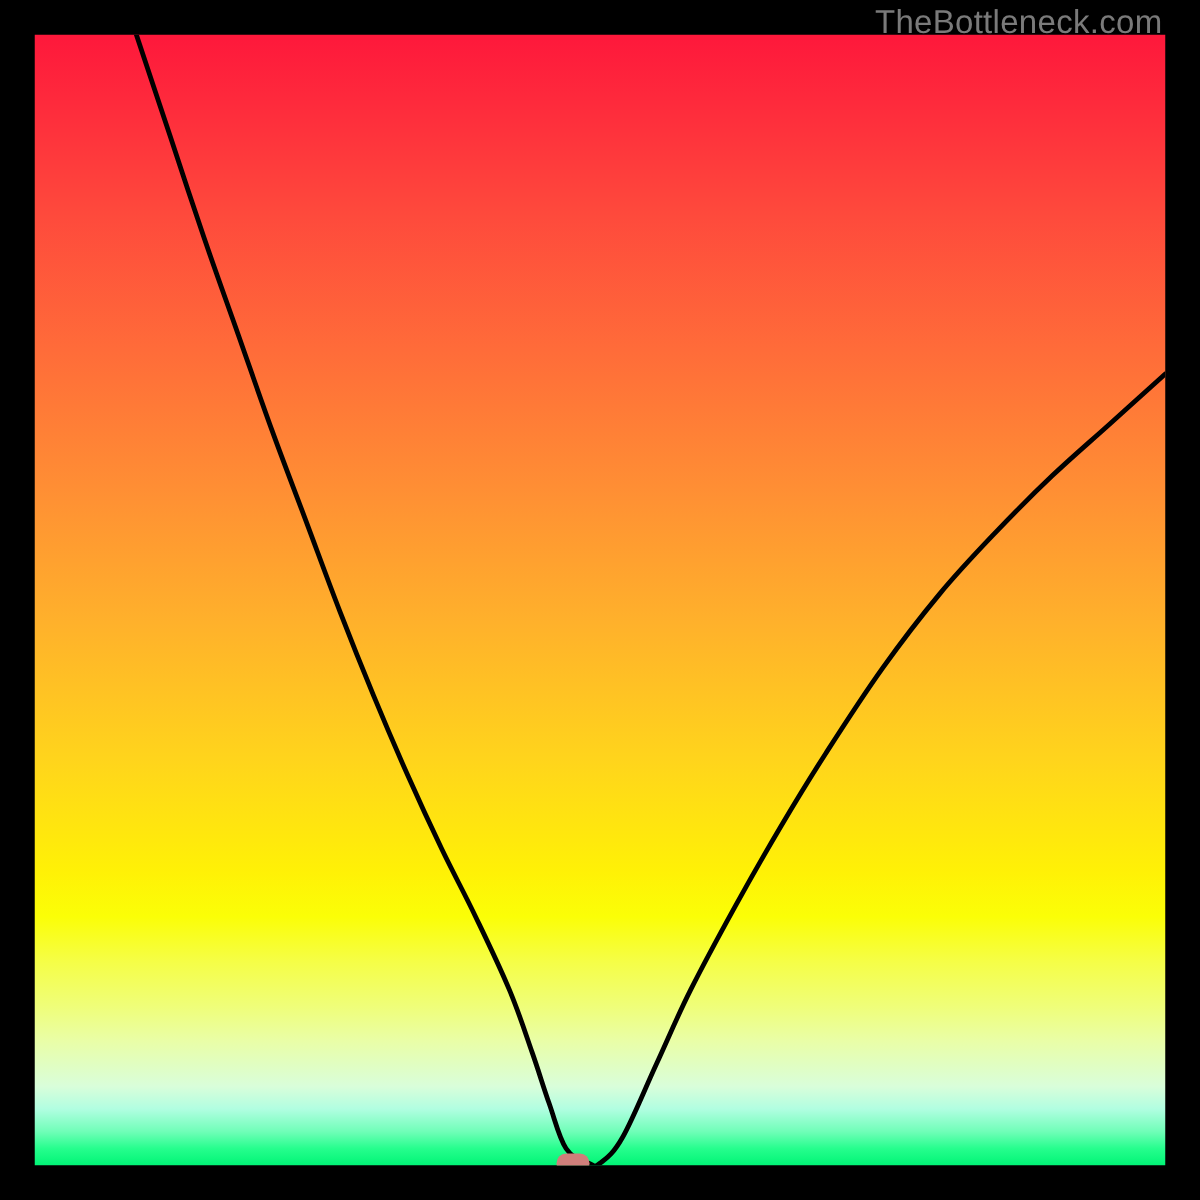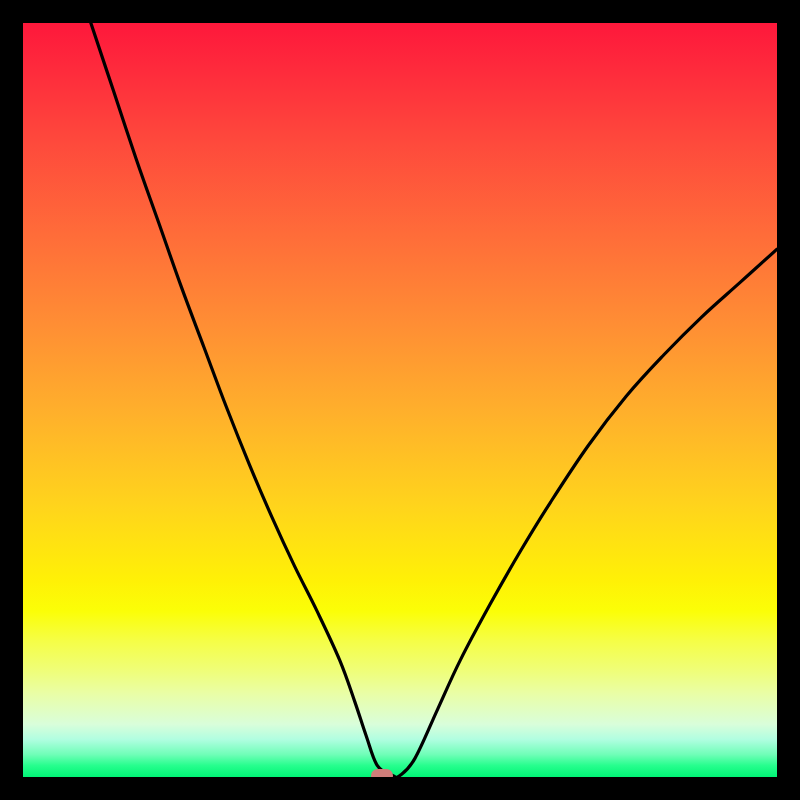--- a/index.html
+++ b/index.html
@@ -68,20 +68,21 @@
   .marker {
     position: absolute;
     background: #cf7e7a;
     border-radius: 7px;
   }
 </style>
 </head>
 <body>
 
 <div class="container">
+  <div class="watermark">TheBottleneck.com</div>
   <div class="plot-area">
     <div class="gradient"></div>
     <svg class="curve" viewBox="0 0 754 754" preserveAspectRatio="none">
       <path id="curve-path" fill="none" stroke="#000" stroke-width="3.2" stroke-linecap="round" stroke-linejoin="round" d="M 67.86 0.00 C 71.93 12.21, 82.34 43.43, 90.48 67.86 C 98.62 92.29, 104.96 111.97, 113.10 135.72 C 121.24 159.47, 127.58 176.74, 135.72 199.81 C 143.86 222.88, 150.20 241.51, 158.34 263.90 C 166.48 286.29, 172.82 302.50, 180.96 324.22 C 189.10 345.94, 195.44 363.50, 203.58 384.54 C 211.72 405.58, 218.06 421.41, 226.20 441.09 C 234.34 460.77, 240.68 475.55, 248.82 493.87 C 256.96 512.19, 263.30 525.91, 271.44 542.88 C 279.58 559.85, 285.92 571.15, 294.06 588.12 C 302.20 605.09, 309.89 620.84, 316.68 637.13 C 323.47 653.42, 327.01 665.03, 331.76 678.60 C 336.51 692.17, 339.00 700.99, 343.07 712.53 C 347.14 724.07, 349.63 735.50, 354.38 742.69 C 359.13 749.88, 365.39 750.73, 369.46 752.49 C 373.53 754.26, 372.93 755.61, 377.00 752.49 C 381.07 749.37, 385.29 747.09, 392.08 735.15 C 398.87 723.21, 406.56 703.78, 414.70 686.14 C 422.84 668.50, 427.82 656.13, 437.32 637.13 C 446.82 618.13, 456.62 600.26, 467.48 580.58 C 478.34 560.90, 486.78 546.12, 497.64 527.80 C 508.50 509.48, 515.59 497.79, 527.80 478.79 C 540.01 459.79, 551.93 441.24, 565.50 422.24 C 579.07 403.24, 589.63 389.52, 603.20 373.23 C 616.77 356.94, 627.33 346.01, 640.90 331.76 C 654.47 317.51, 665.03 306.95, 678.60 294.06 C 692.17 281.17, 702.73 272.34, 716.30 260.13 C 729.87 247.92, 747.21 232.31, 754.00 226.20"></path>
     </svg>
     <div id="marker" class="marker" style="left: 347.971px; top: 746.083px; width: 21.866px; height: 12.818px; background: rgb(207, 126, 122);"></div>
   </div>
 </div>
 
 </body></html>

